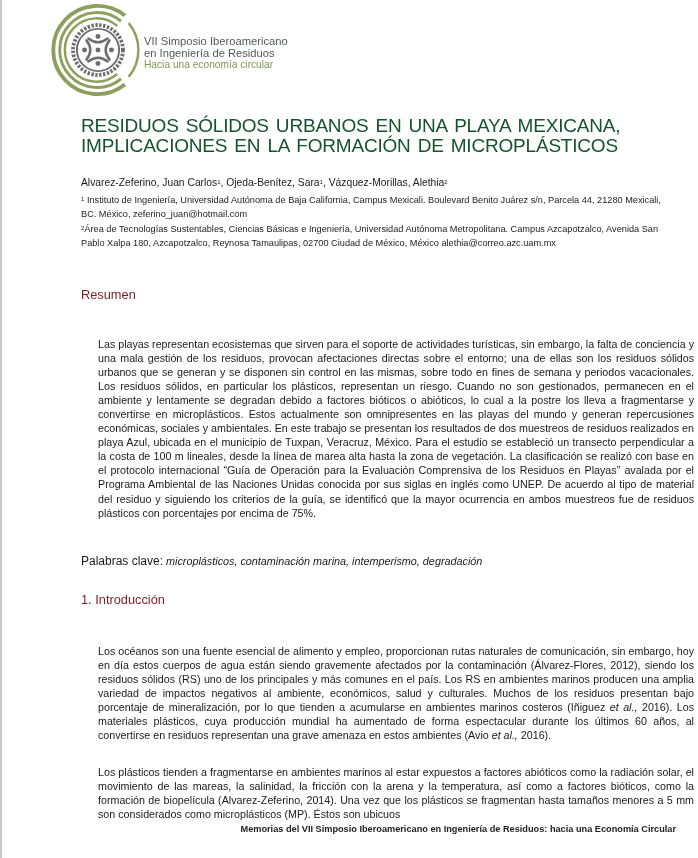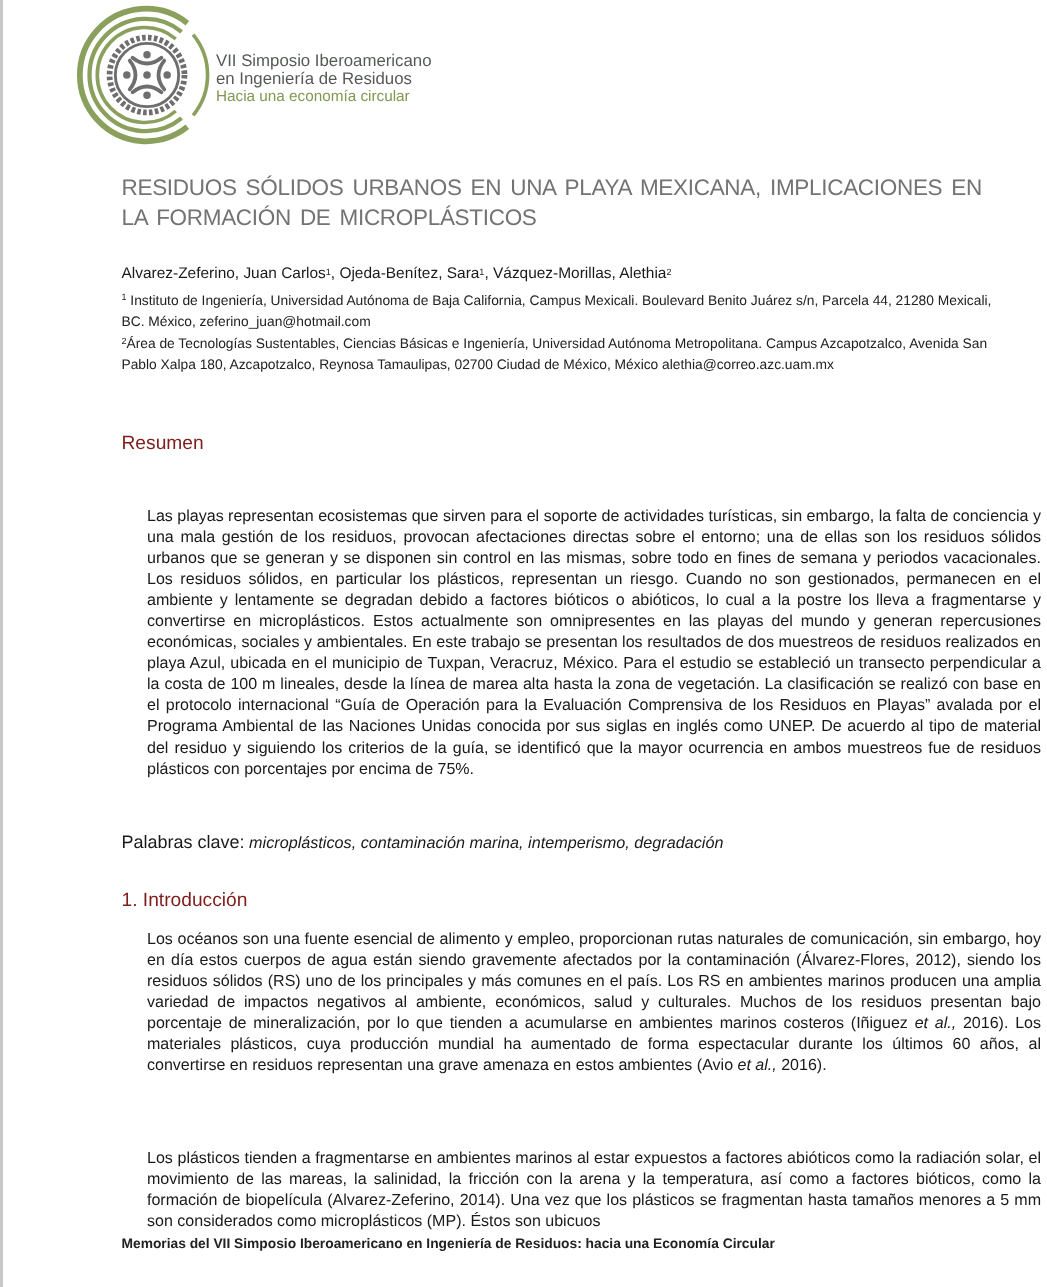--- a/index.html
+++ b/index.html
@@ -9,38 +9,38 @@
     font-family: "Liberation Sans", sans-serif;
     color: #1a1a1a;
     position: relative;
   }
   .left-border { position: absolute; left: 0; top: 0; width: 2px; height: 858px; background: #c8c8c8; }
   .logo { position: absolute; left: 50px; top: 2px; width: 96px; height: 96px; }
   .logo-text { position: absolute; left: 144px; top: 36px; font-size: 11.2px; line-height: 11.5px; }
   .logo-text .l1, .logo-text .l2 { color: #555a55; }
   .logo-text .l3 { color: #7f9852; font-size: 10.2px; }
   .page { position: absolute; left: 81px; width: 595px; }
-  .title { top: 116px; font-size: 15px; line-height: 20px; color: #737373; letter-spacing: -0.2px; word-spacing: 2px; }
+  .title { top: 116px; font-size: 19px; line-height: 20px; color: #14532d; letter-spacing: -0.2px; word-spacing: 2px; }
   .authors { top: 176px; font-size: 10.3px; line-height: 14px; }
   .affil { font-size: 9.2px; line-height: 14px; color: #222; }
   .affil1 { top: 193px; }
   .affil2 { top: 222px; }
   sup { font-size: 6px; vertical-align: top; position: relative; top: -1px; }
   .section-h { font-size: 12.8px; color: #7f1d1d; }
   .resumen-h { top: 287px; }
   .para { font-size: 10.7px; line-height: 14.05px; text-align: justify; color: #1a1a1a; }
   .abstract { top: 320px; width: 596px; }
   .keywords { top: 554px; font-size: 10.8px; }
   .keywords .lbl { font-size: 12px; }
   .keywords .kw { font-style: italic; }
   .intro-h { top: 592px; }
-  .intro1 { top: 602px; width: 596px; }
+  .intro1 { top: 627px; width: 596px; }
   .intro2 { top: 748px; width: 596px; }
   .footer { top: 822px; font-size: 9.2px; line-height: 14px; color: #222; font-weight: bold; }
-  .footer span { display: block; }
+  .footer span { display: block; text-align: right; }
   p { margin: 17px; }
   em { font-style: italic; }
 </style>
 </head>
 <body>
 
 <div class="left-border"></div>
 
 <svg class="logo" viewBox="0 0 100 100">
   <g fill="none" stroke="#8aa05c" stroke-linecap="butt">

